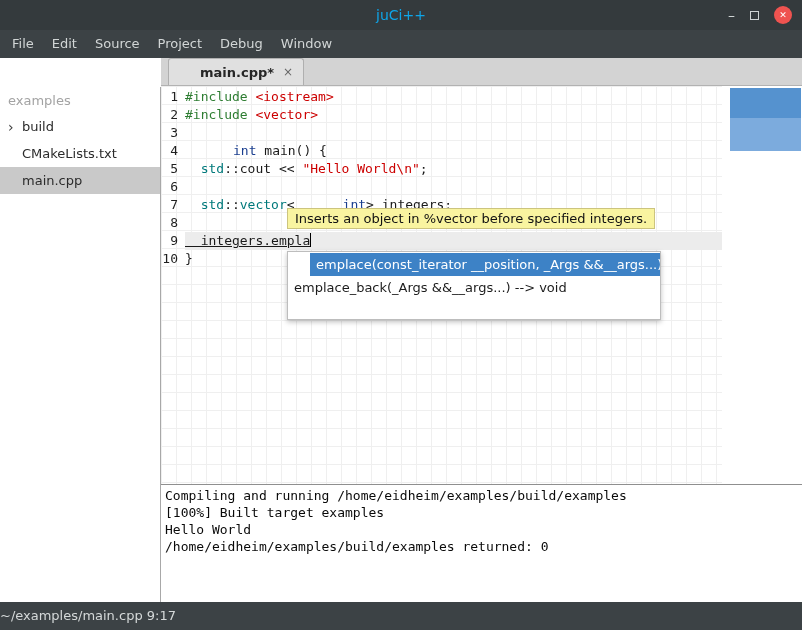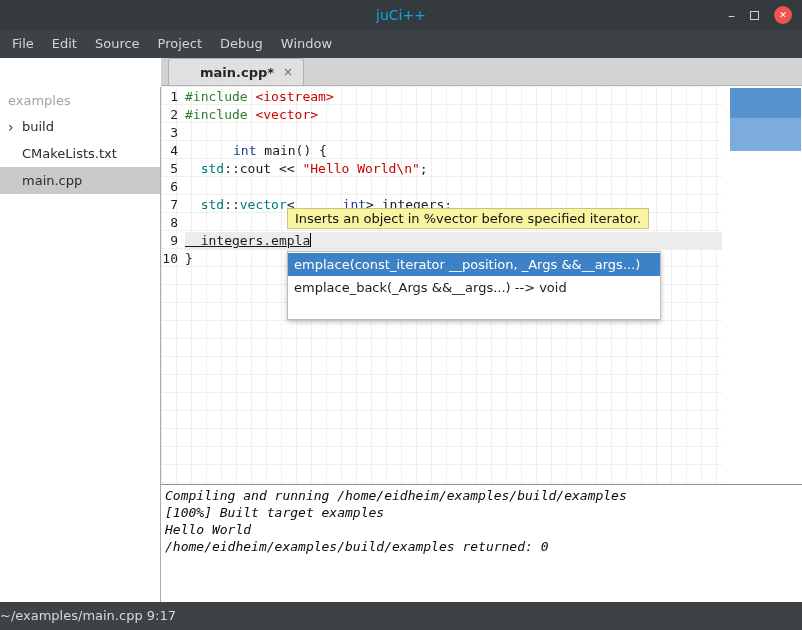--- a/index.html
+++ b/index.html
@@ -68,31 +68,31 @@
 
   .tooltip { position:absolute; left:126px; top:122px; background:#f9f4a0;
     border:1px solid #ccc47e; padding:2px 7px; font-size:13px; color:#111;
     white-space:nowrap; z-index:5; }
 
   .completion { position:absolute; left:126px; top:165px; width:374px; height:69px;
     background:#fff; border:1px solid #bdbdbd; box-shadow:0 2px 5px rgba(0,0,0,0.25);
     z-index:6; padding-top:1px; }
   .completion-item { height:23px; line-height:23px; padding:0 6px; font-size:13px;
     color:#1c1c1c; white-space:nowrap; overflow:hidden; }
-  .completion-item.selected { background:#3d82c6; color:#fff; }
+  .completion-item.selected { background:#3d82c6; color:#fff;margin-left:22px; }
 
   .overview { position:absolute; top:2px; right:1px; width:71px; z-index:2; }
   .overview-top { height:30px; background:#5592cf; }
   .overview-bottom { height:33px; background:#7cabdd; }
 
   
   .terminal { position:absolute; left:161px; top:484px; right:0; bottom:28px;
     background:#fff; border-top:1px solid #8f8f8f;
     font-family:"DejaVu Sans Mono", monospace; font-size:13px; color:#0a0a0a;
-    padding:2px 4px;font-style:italic; }
+    padding:2px 4px; }
   .term-line { height:17px; line-height:17px; white-space:pre; }
 
   
   .statusbar { position:absolute; left:0; bottom:0; width:100%; height:28px;
     background:#3c4245; color:#d5d9d9; font-size:13px; line-height:28px;
     }
 </style>
 </head>
 <body>
 
@@ -182,21 +182,21 @@
         </div>
         <div class="code-line">
           <span class="line-num">10</span>
           <span class="code-text"><span class="tok-plain">}</span></span>
         </div>
       </div>
     <div class="overview">
       <div class="overview-top"></div>
       <div class="overview-bottom"></div>
     </div>
-    <div class="tooltip">Inserts an object in %vector before specified iterator.</div>
+    <div class="tooltip">Inserts an object in %vector before specified integers.</div>
     <div class="completion">
         <div class="completion-item selected">emplace(const_iterator __position, _Args &amp;&amp;__args...)</div>
         <div class="completion-item">emplace_back(_Args &amp;&amp;__args...) --&gt; void</div>
       </div>
   </div>
 
   <div class="terminal">
       <div class="term-line">Compiling and running /home/eidheim/examples/build/examples</div>
       <div class="term-line">[100%] Built target examples</div>
       <div class="term-line">Hello World</div>

